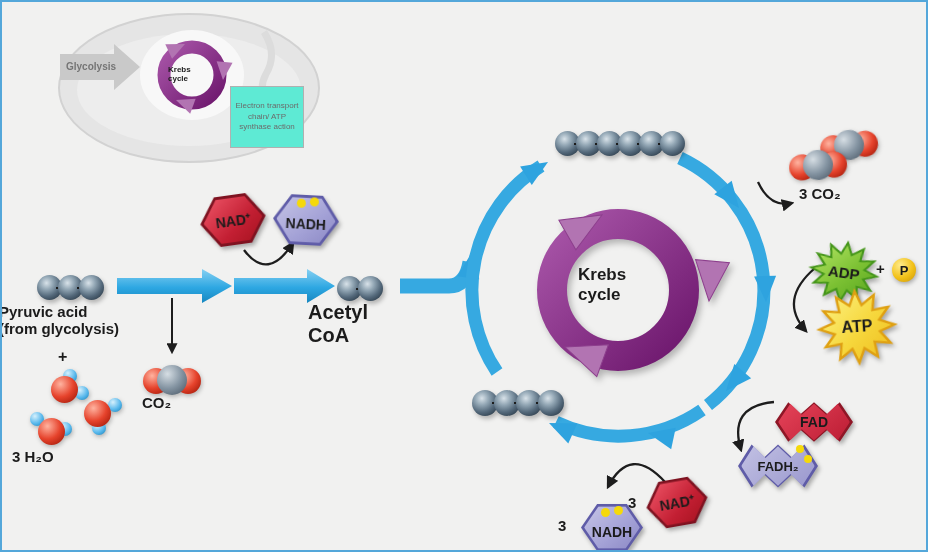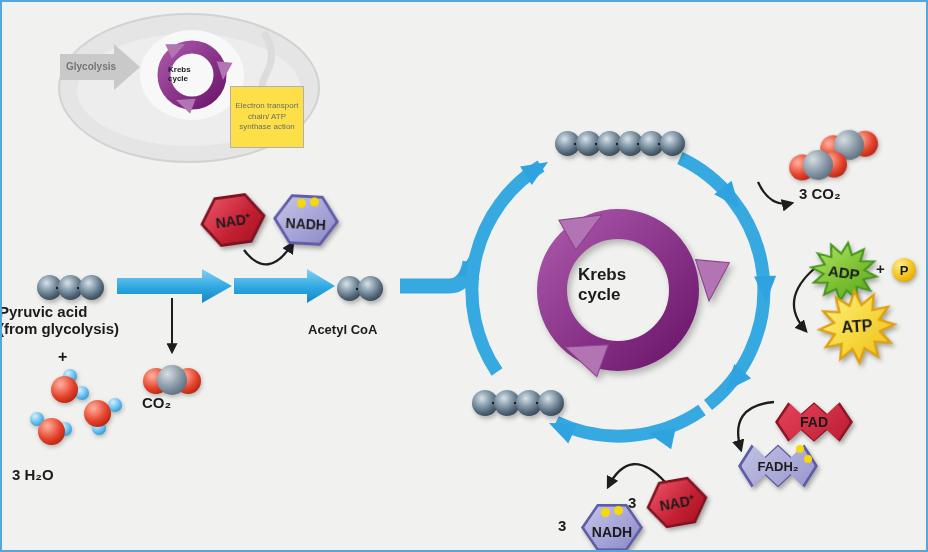--- a/index.html
+++ b/index.html
@@ -37,21 +37,21 @@
     background:radial-gradient(circle at 35% 30%,#ffb3a0,#e6432c 50%,#9c1505 95%);}
   .h-sphere{position:absolute;width:14px;height:14px;border-radius:50%;
     background:radial-gradient(circle at 35% 30%,#d6f0fc,#58b8ec 55%,#1b84bb 95%);}
   .c-red{position:absolute;width:26px;height:26px;border-radius:50%;
     background:radial-gradient(circle at 35% 30%,#ffb3a0,#e6432c 50%,#9c1505 95%);}
   .c-gray{position:absolute;width:30px;height:30px;border-radius:50%;
     background:radial-gradient(circle at 35% 30%,#d6dee4,#8494a2 50%,#4a5866 95%);}
   .pball{position:absolute;border-radius:50%;display:flex;align-items:center;justify-content:center;
     background:radial-gradient(circle at 35% 30%,#ffeb8c,#f2c118 55%,#cf9a08 95%);
     font-weight:bold;filter:drop-shadow(1px 2px 2px rgba(0,0,0,.3));}
-  .etc-box{position:absolute;background:#fde047;border:1px solid #b0b0b0;display:flex;
+  .etc-box{position:absolute;background:#5eead4;border:1px solid #b0b0b0;display:flex;
     align-items:center;justify-content:center;text-align:center;color:#6b6b6b;}
 </style>
 </head>
 <body>
 
 <div id="stage">
 
   <svg id="baseSvg" width="928" height="552" viewBox="0 0 928 552">
     <defs>
       <linearGradient id="blueGrad" x1="0" y1="0" x2="0" y2="1">
@@ -179,21 +179,21 @@
   <div class="mol" style="left:78px;top:392px;width:44px;height:44px;filter:drop-shadow(1px 2px 2px rgba(0,0,0,.25));">
     <span class="h-sphere" style="left:28px;top:4px;"></span>
     <span class="h-sphere" style="left:12px;top:27px;"></span>
     <span class="o-sphere" style="left:4px;top:6px;"></span>
   </div>
   <div class="mol" style="left:30px;top:408px;width:44px;height:44px;filter:drop-shadow(1px 2px 2px rgba(0,0,0,.25));">
     <span class="h-sphere" style="left:-2px;top:2px;"></span>
     <span class="h-sphere" style="left:26px;top:12px;"></span>
     <span class="o-sphere" style="left:6px;top:8px;"></span>
   </div>
-  <div class="lbl" style="left:10px;top:446px;width:120px;font-size:15px;margin-top:18px;">3 H₂O</div>
+  <div class="lbl" style="left:10px;top:446px;width:120px;font-size:15px;">3 H₂O</div>
 
   <div class="mol" style="left:141px;top:362px;width:58px;height:32px;filter:drop-shadow(1px 2px 2px rgba(0,0,0,.25));">
     <span class="c-red" style="left:0px;top:4px;"></span>
     <span class="c-red" style="left:32px;top:4px;"></span>
     <span class="c-gray" style="left:14px;top:1px;"></span>
   </div>
   <div class="lbl" style="left:140px;top:392px;width:60px;font-size:15px;">CO₂</div>
 
   <div class="hex" style="left:198px;top:193px;width:66px;height:50px;transform:rotate(-8deg);">
     <div class="outer" style="background:#7e1220;"></div>
@@ -201,21 +201,21 @@
     <div class="tok-lbl" style="font-size:14px;">NAD⁺</div>
   </div>
   <div class="hex" style="left:271px;top:193px;width:66px;height:50px;transform:rotate(3deg);">
     <div class="outer" style="background:#5f5ca8;"></div>
     <div class="inner" style="background:linear-gradient(140deg,#c6c5e6,#a3a1d6 60%,#8b88c4);"></div>
     <span class="dot" style="width:9px;height:9px;left:23px;top:4px;"></span>
     <span class="dot" style="width:9px;height:9px;left:36px;top:2px;"></span>
     <div class="tok-lbl" style="font-size:14px;padding-top:8px;">NADH</div>
   </div>
 
-  <div class="lbl" style="left:306px;top:320px;width:100px;font-size:13px;">Acetyl CoA</div>
+  <div class="lbl" style="left:306px;top:299px;width:100px;font-size:20px;">Acetyl CoA</div>
 
   <div class="lbl" style="left:576px;top:263px;width:80px;font-size:17px;line-height:20px;">
     <div>Krebs</div>
     <div>cycle</div>
   </div>
 
   <div class="mol" style="left:818px;top:127px;width:58px;height:32px;transform:rotate(-8deg);filter:drop-shadow(1px 2px 2px rgba(0,0,0,.25));">
     <span class="c-red" style="left:0px;top:4px;"></span>
     <span class="c-red" style="left:32px;top:4px;"></span>
     <span class="c-gray" style="left:14px;top:1px;"></span>

